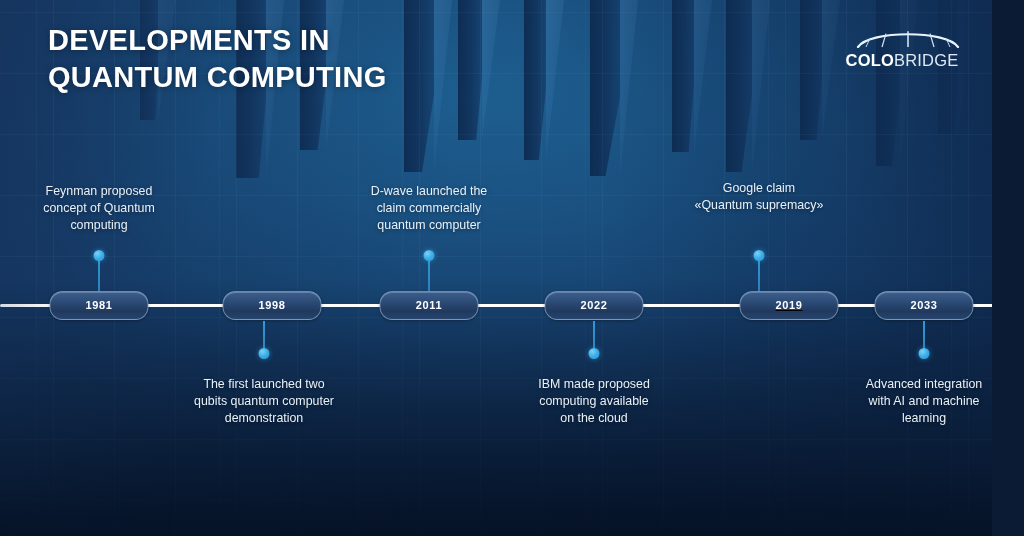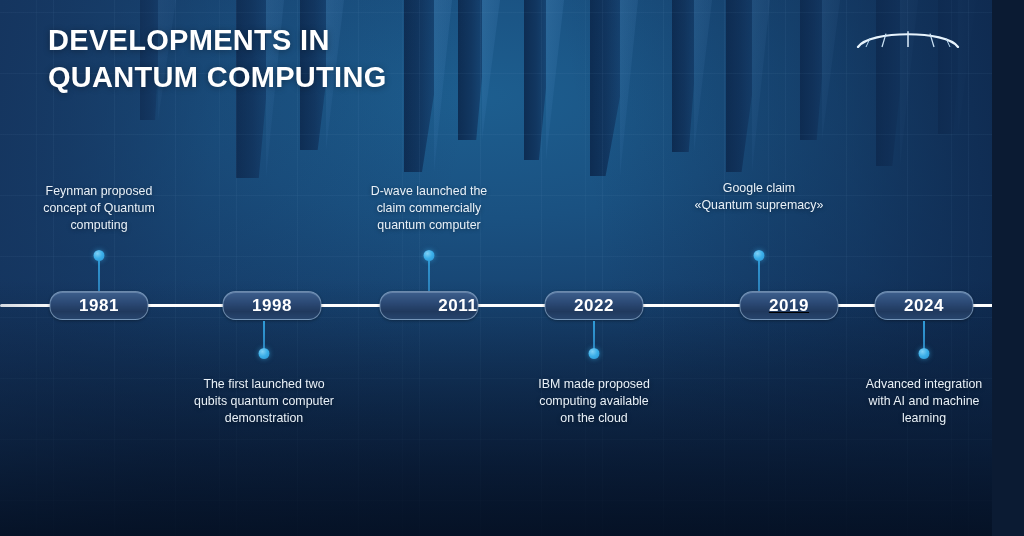--- a/index.html
+++ b/index.html
@@ -117,21 +117,21 @@
     transform: translateX(-49.5px);
     border-radius: 13px;
     background: linear-gradient(180deg, #3d5f8c 0%, #2c4b76 38%, #20395e 72%, #27446c 100%);
     border: 1px solid rgba(166,196,226,0.55);
     box-shadow: inset 0 1px 0 rgba(200,222,245,0.28), 0 1px 3px rgba(0,0,0,0.32);
     display: flex; align-items: center; justify-content: center;
     box-sizing: border-box;
   }
   .pill-label {
     color: #ffffff;
-    font-size: 17px;
+    font-size: 11px;
     font-weight: 600;
     letter-spacing: 0.6px;
     line-height: 1;
   }
 
   
   .stem {
     position: absolute;
     width: 2px;
     background: linear-gradient(180deg, #2f9bd8 0%, #2c7fb8 100%);
@@ -226,20 +226,23 @@
 
   <div class="logo">
     <svg class="logo-arc" viewBox="0 0 104 22">
       <path d="M2 21 C 14 4, 90 4, 102 21" fill="none" stroke="#e8f4fd" stroke-width="2.2" stroke-linecap="round"></path>
       <path d="M52 5.2 L52 21" stroke="#dceefb" stroke-width="1.5"></path>
       <path d="M30 7.6 L26 21" stroke="#cfe6f8" stroke-width="1.2"></path>
       <path d="M74 7.6 L78 21" stroke="#cfe6f8" stroke-width="1.2"></path>
       <path d="M14 12.4 L10 21" stroke="#b9daf2" stroke-width="1"></path>
       <path d="M90 12.4 L94 21" stroke="#b9daf2" stroke-width="1"></path>
     </svg>
+    <div class="logo-text">
+      <span class="logo-colo">COLO</span><span class="logo-bridge">BRIDGE</span>
+    </div>
   </div>
 
   <div class="axis"></div>
   <div class="axis-arrow"></div>
 
   <div id="events-layer">
       <div class="pill" style="left: 99px;">
         <span class="pill-label">1981</span>
       </div>
       <div class="stem" style="left: 99px; top: 255px; height: 36px;"></div>
@@ -248,21 +251,21 @@
 concept of Quantum
 computing</div>
       <div class="pill" style="left: 272px;">
         <span class="pill-label">1998</span>
       </div>
       <div class="stem" style="left: 264px; top: 321px; height: 32px;"></div>
       <div class="node-dot" style="left: 264px; top: 348px;"></div>
       <div class="caption" style="left: 264px; top: 376px;">The first launched two
 qubits quantum computer
 demonstration</div>
-      <div class="pill" style="left: 429px; justify-content: flex-end;">
+      <div class="pill" style="left: 429px;">
         <span class="pill-label">2011</span>
       </div>
       <div class="stem" style="left: 429px; top: 255px; height: 36px;"></div>
       <div class="node-dot" style="left: 429px; top: 250px;"></div>
       <div class="caption" style="left: 429px; top: 183px;">D-wave launched the
 claim commercially
 quantum computer</div>
       <div class="pill" style="left: 594px;">
         <span class="pill-label">2022</span>
       </div>
@@ -272,21 +275,21 @@
 computing available
 on the cloud</div>
       <div class="pill" style="left: 789px; text-decoration: underline;">
         <span class="pill-label">2019</span>
       </div>
       <div class="stem" style="left: 759px; top: 255px; height: 36px;"></div>
       <div class="node-dot" style="left: 759px; top: 250px;"></div>
       <div class="caption" style="left: 759px; top: 180px;">Google claim
 «Quantum supremacy»</div>
       <div class="pill" style="left: 924px;">
-        <span class="pill-label">2024</span>
+        <span class="pill-label">2033</span>
       </div>
       <div class="stem" style="left: 924px; top: 321px; height: 32px;"></div>
       <div class="node-dot" style="left: 924px; top: 348px;"></div>
       <div class="caption" style="left: 924px; top: 376px;">Advanced integration
 with AI and machine
 learning</div>
     </div>
 
 </div>
 

